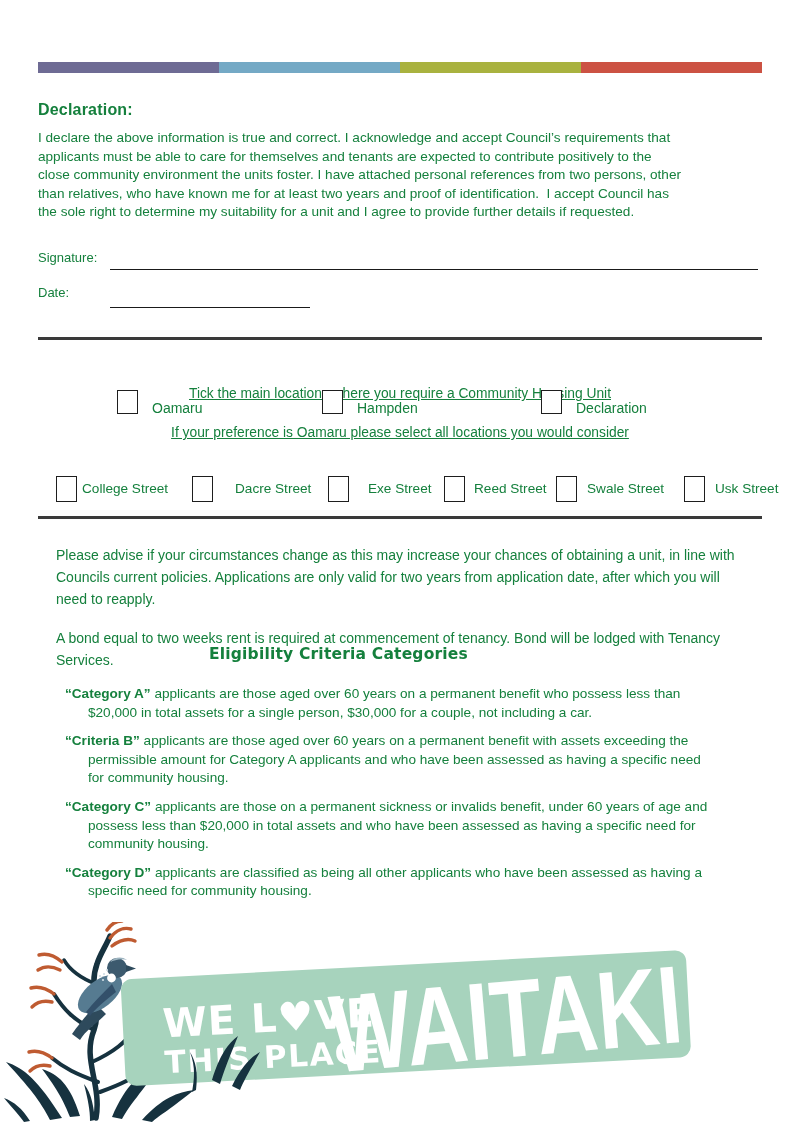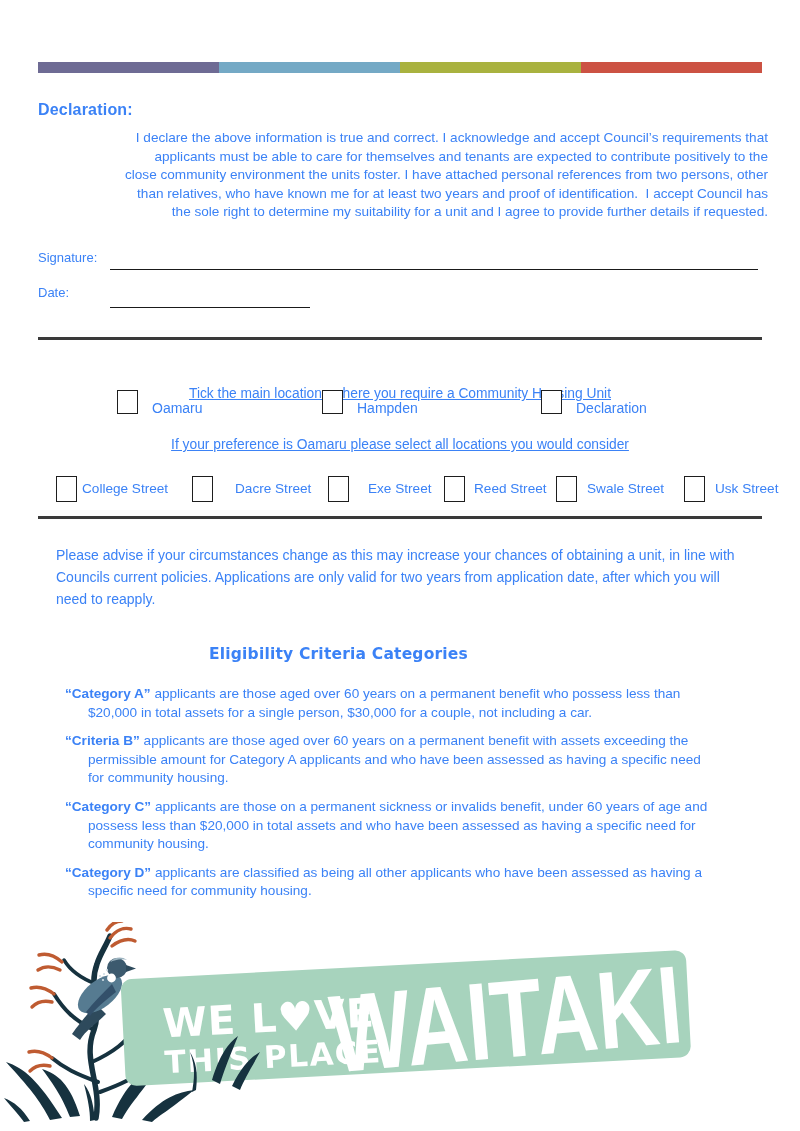--- a/index.html
+++ b/index.html
@@ -1,43 +1,43 @@
 <!DOCTYPE html>
 <html><head>
 <meta charset="utf-8">
 <style>
   html,body{margin:0;padding:0;background:#ffffff;}
   .page{
     position:relative;width:800px;height:1131px;background:#ffffff;overflow:hidden;
-    font-family:"Liberation Sans","DejaVu Sans",sans-serif;color:#3b82f6;
+    font-family:"Liberation Sans","DejaVu Sans",sans-serif;color:#15803d;
   }
   
   .topbar{position:absolute;left:38px;top:62px;width:724px;height:11px;display:flex;}
   .topbar span{flex:1;height:100%;}
   .seg-purple{background:#6e6b94;}
   .seg-blue{background:#74a9c5;}
   .seg-olive{background:#a9b23f;}
   .seg-red{background:#cc5243;}
 
   .decl-heading{position:absolute;left:38px;top:101px;font-size:16px;font-weight:bold;letter-spacing:.2px;}
   .decl-body{position:absolute;left:38px;top:129px;width:730px;font-size:13.6px;line-height:18.6px;}
-  .decl-body span{display:block;text-align:right;}
+  .decl-body span{display:block;}
 
   .sig-label{position:absolute;left:38px;top:250px;font-size:13px;text-align:center;}
   .sig-line{position:absolute;left:110px;top:269px;width:648px;height:0;border-top:1.8px solid #1a1a1a;}
   .date-label{position:absolute;left:38px;top:285px;font-size:13px;}
   .date-line{position:absolute;left:110px;top:307px;width:200px;height:0;border-top:1.8px solid #1a1a1a;}
 
   .rule{position:absolute;left:38px;width:724px;height:2.5px;background:#3a3a3a;}
   .rule1{top:337px;}
   .rule2{top:516px;}
 
   .center-heading{position:absolute;left:0;width:800px;text-align:center;font-size:13.8px;text-decoration:underline;}
   .loc-heading{top:363px;margin-top:23px;}
-  .oam-heading{top:437px;}
+  .oam-heading{top:425px;}
 
   .main-row{position:absolute;left:0;top:388px;width:800px;height:30px;}
   .street-row{position:absolute;left:0;top:475px;width:800px;height:32px;padding-left:40px;}
   .cb{position:absolute;box-sizing:border-box;border:1.7px solid #1e1e1e;background:#fff;}
   .cb-main{width:21px;height:24px;top:2px;}
   .cb-street{width:21px;height:26px;top:1px;}
   .cb-label{position:absolute;font-size:14px;top:12px;white-space:nowrap;}
   .cb-label-street{position:absolute;font-size:13.6px;top:6px;white-space:nowrap;}
 
   .advice{position:absolute;left:38px;top:527px;width:732px;font-size:14px;line-height:21.8px;}
@@ -103,20 +103,21 @@
     <span class="cb cb-street" style="left:556px"></span>
     <span class="cb-label-street" style="left:587px">Swale Street</span>
     <span class="cb cb-street" style="left:684px"></span>
     <span class="cb-label-street" style="left:715px">Usk Street</span>
   </div>
 
   <div class="rule rule2"></div>
 
   <div class="advice">
     <p>Please advise if your circumstances change as this may increase your chances of obtaining a unit, in line with Councils current policies. Applications are only valid for two years from application date, after which you will need to reapply.</p>
+    <p>A bond equal to two weeks rent is required at commencement of tenancy. Bond will be lodged with Tenancy Services.</p>
   </div>
 
   <div class="elig-heading">Eligibility Criteria Categories</div>
   <div class="categories">
     <p><span class="cat-label">“Category A”</span><span> applicants are those aged over 60 years on a permanent benefit who possess less than $20,000 in total assets for a single person, $30,000 for a couple, not including a car.</span></p>
     <p><span class="cat-label">“Criteria B”</span><span> applicants are those aged over 60 years on a permanent benefit with assets exceeding the permissible amount for Category A applicants and who have been assessed as having a specific need for community housing.</span></p>
     <p><span class="cat-label">“Category C”</span><span> applicants are those on a permanent sickness or invalids benefit, under 60 years of age and possess less than $20,000 in total assets and who have been assessed as having a specific need for community housing.</span></p>
     <p><span class="cat-label">“Category D”</span><span> applicants are classified as being all other applicants who have been assessed as having a specific need for community housing.</span></p>
   </div>
 

